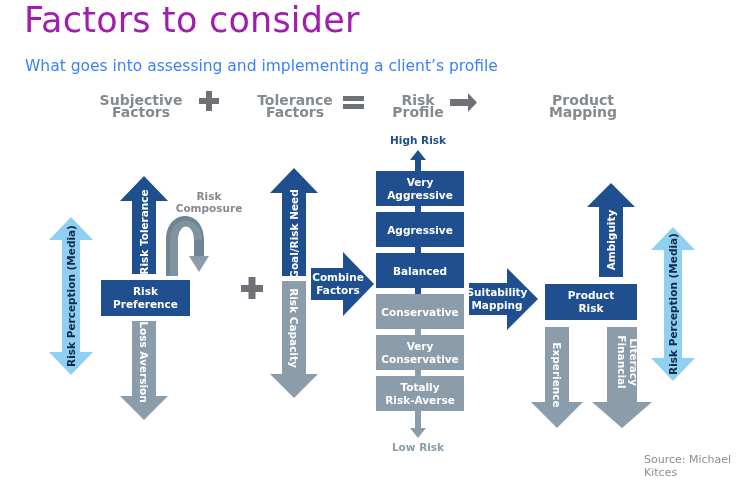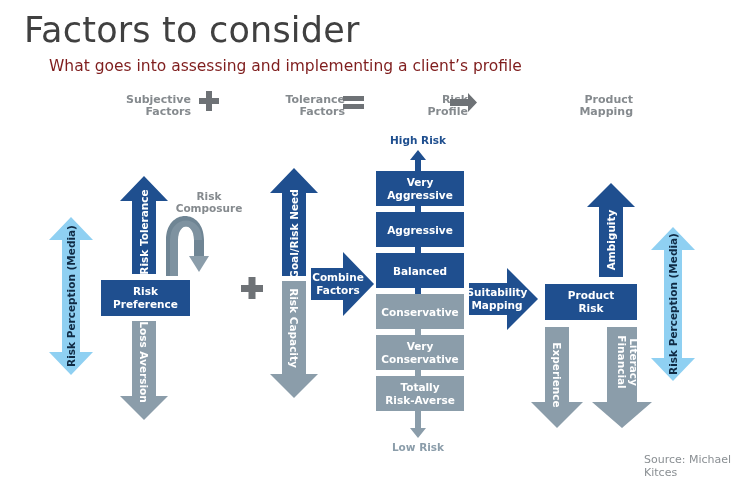--- a/index.html
+++ b/index.html
@@ -1,19 +1,19 @@
 <!DOCTYPE html>
 <html><head>
 <meta charset="utf-8">
 <style>
   html, body { margin: 0; padding: 0; background: #ffffff; }
   body { width: 740px; height: 480px; position: relative; overflow: hidden; font-family: "DejaVu Sans", sans-serif; }
-  .title { position: absolute; left: 24px; top: 10px; font-size: 35px; color: #404040; letter-spacing: 0.2px; }
-  .subtitle { position: absolute; left: 25px; top: 57px; font-size: 15.5px; color: #7f1d1d; margin-left: 24px; }
-  .eq-label { position: absolute; top: 94px; width: 100px; text-align: right; font-size: 11px; font-weight: bold; color: #858a8e; line-height: 12px; }
+  .title { position: absolute; left: 24px; top: 0; font-size: 35px; color: #a21caf; letter-spacing: 0.2px; }
+  .subtitle { position: absolute; left: 25px; top: 57px; font-size: 15.5px; color: #3b82f6; }
+  .eq-label { position: absolute; top: 94px; width: 100px; text-align: center; font-size: 14px; font-weight: bold; color: #858a8e; line-height: 12px; }
   .source { position: absolute; left: 596px; top: 453px; font-size: 11px; color: #8a8f93; margin-left: 48px; }
   svg.diagram { position: absolute; left: 0; top: 0; }
   svg text { font-family: "DejaVu Sans", sans-serif; font-weight: bold; }
 </style>
 </head>
 <body>
 
 <div class="title">Factors to consider</div>
 <div class="subtitle">What goes into assessing and implementing a client’s profile</div>
 

